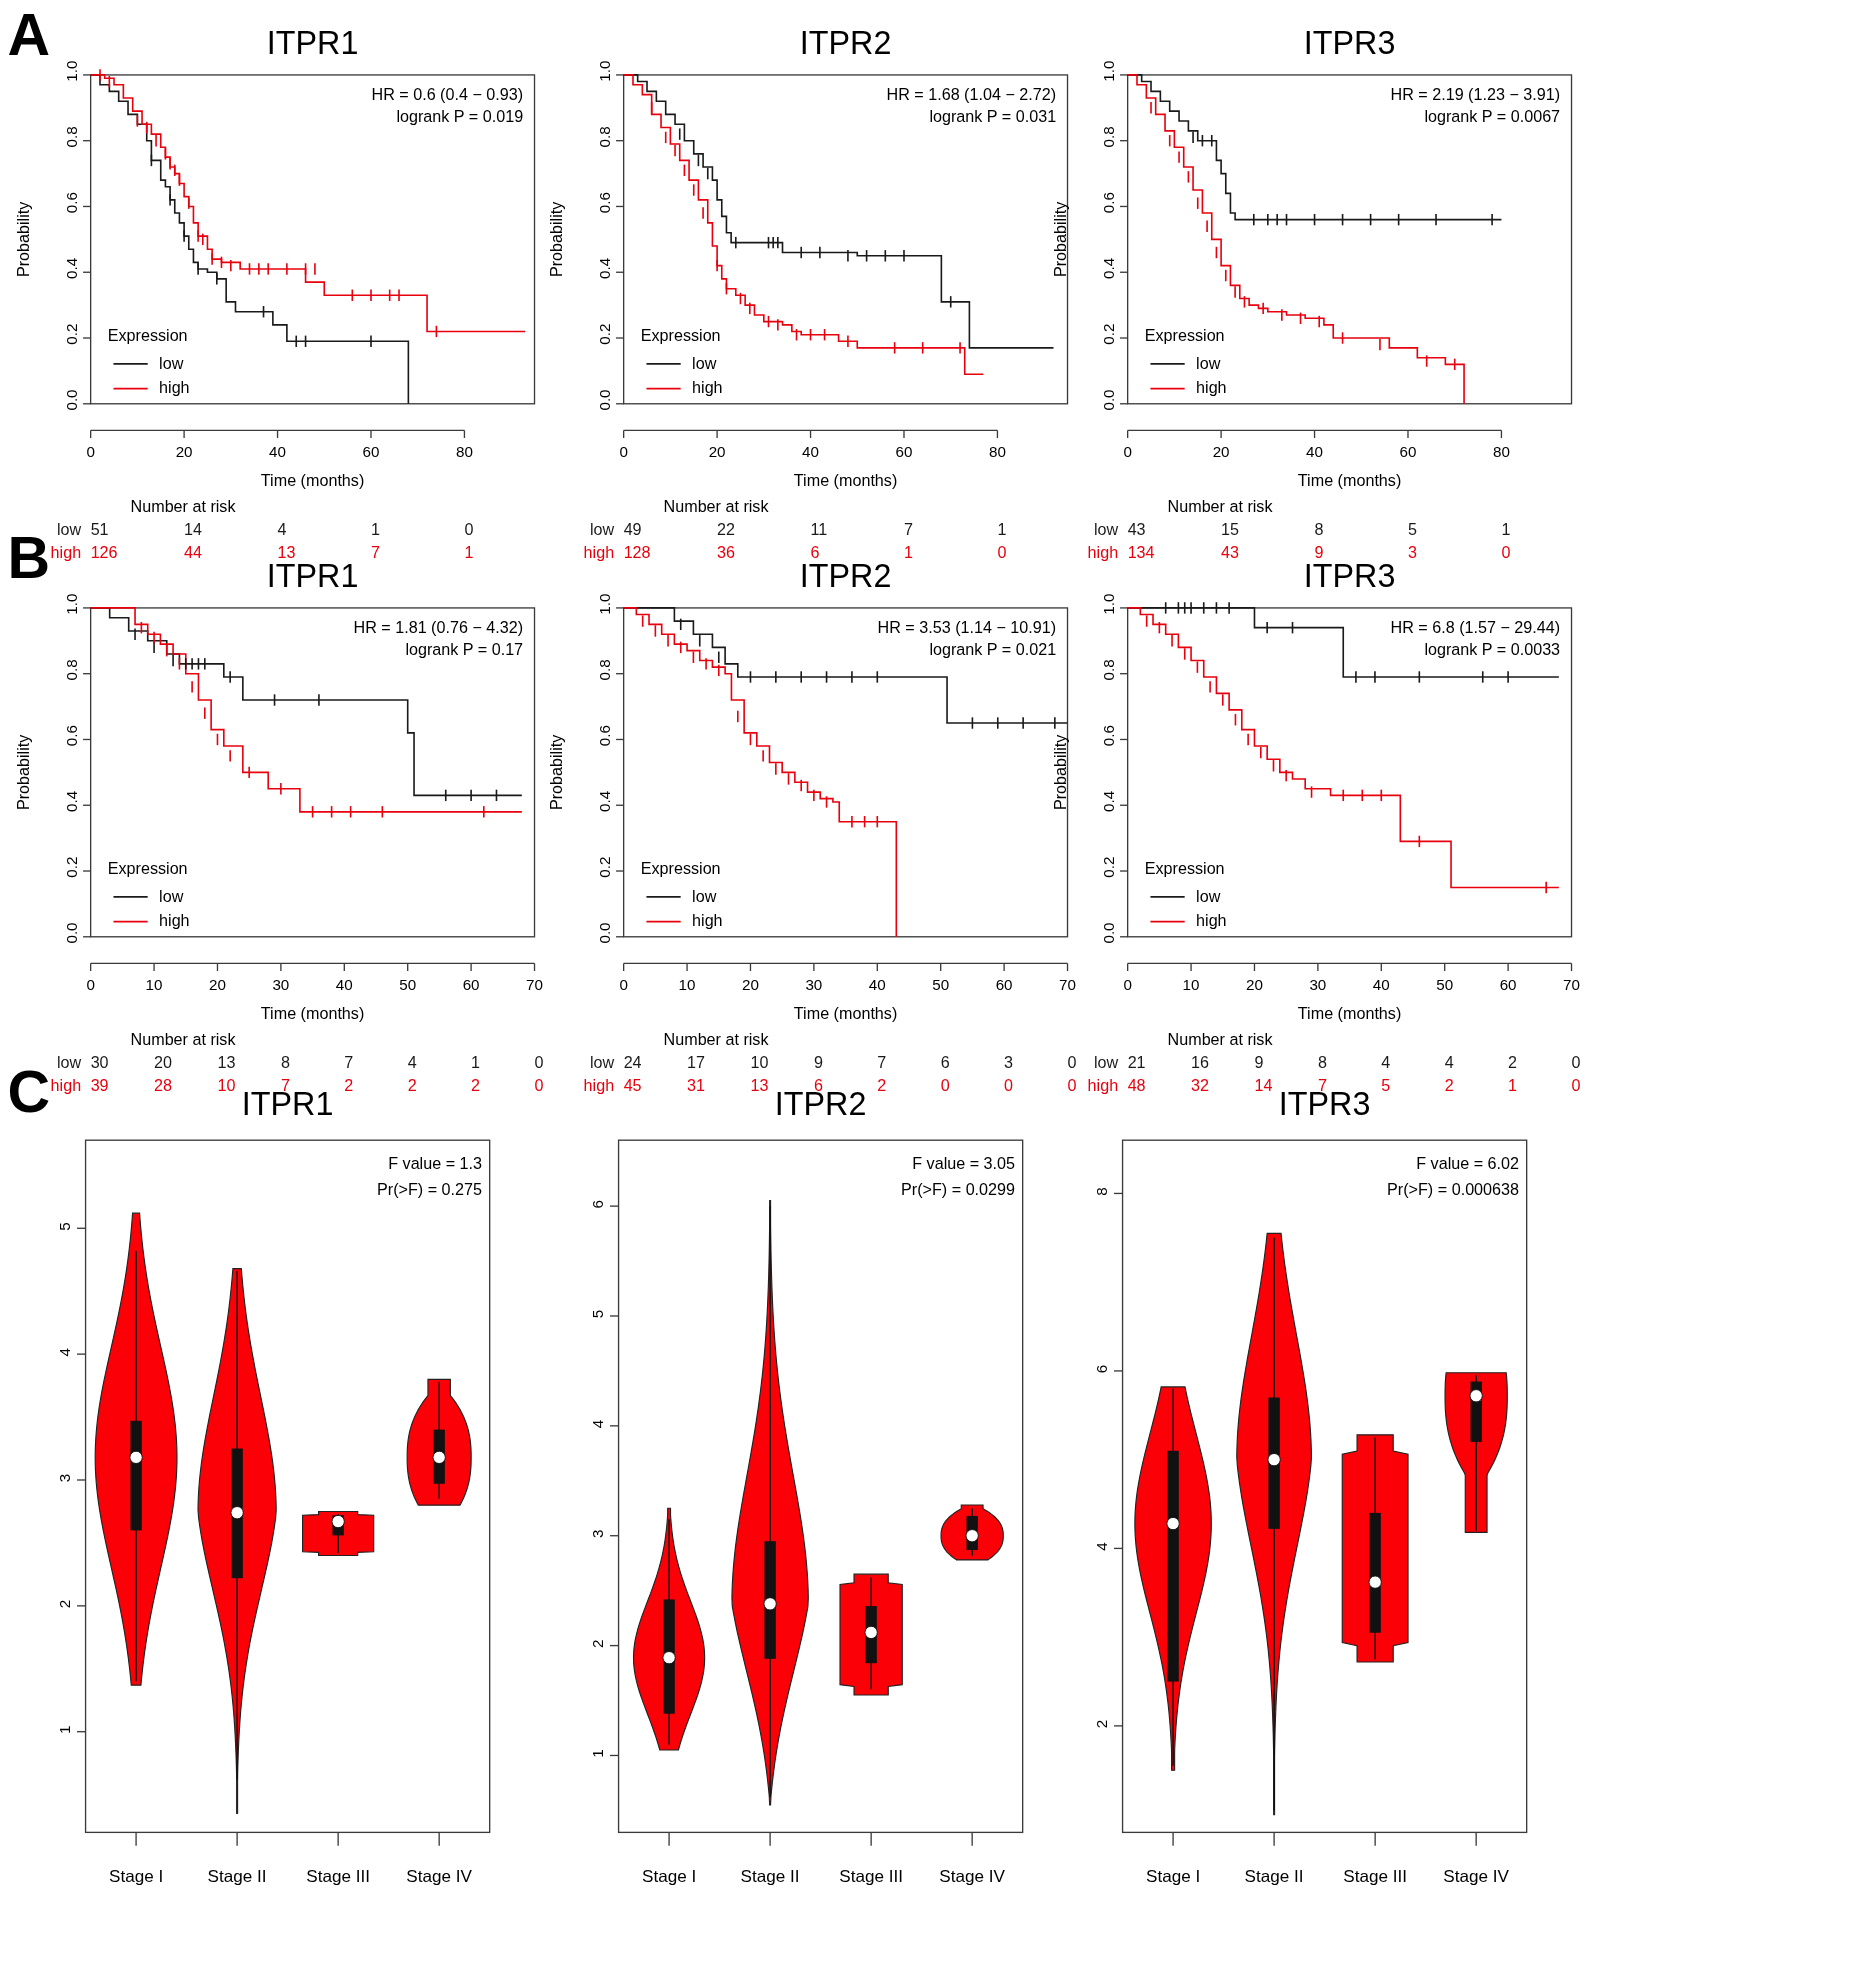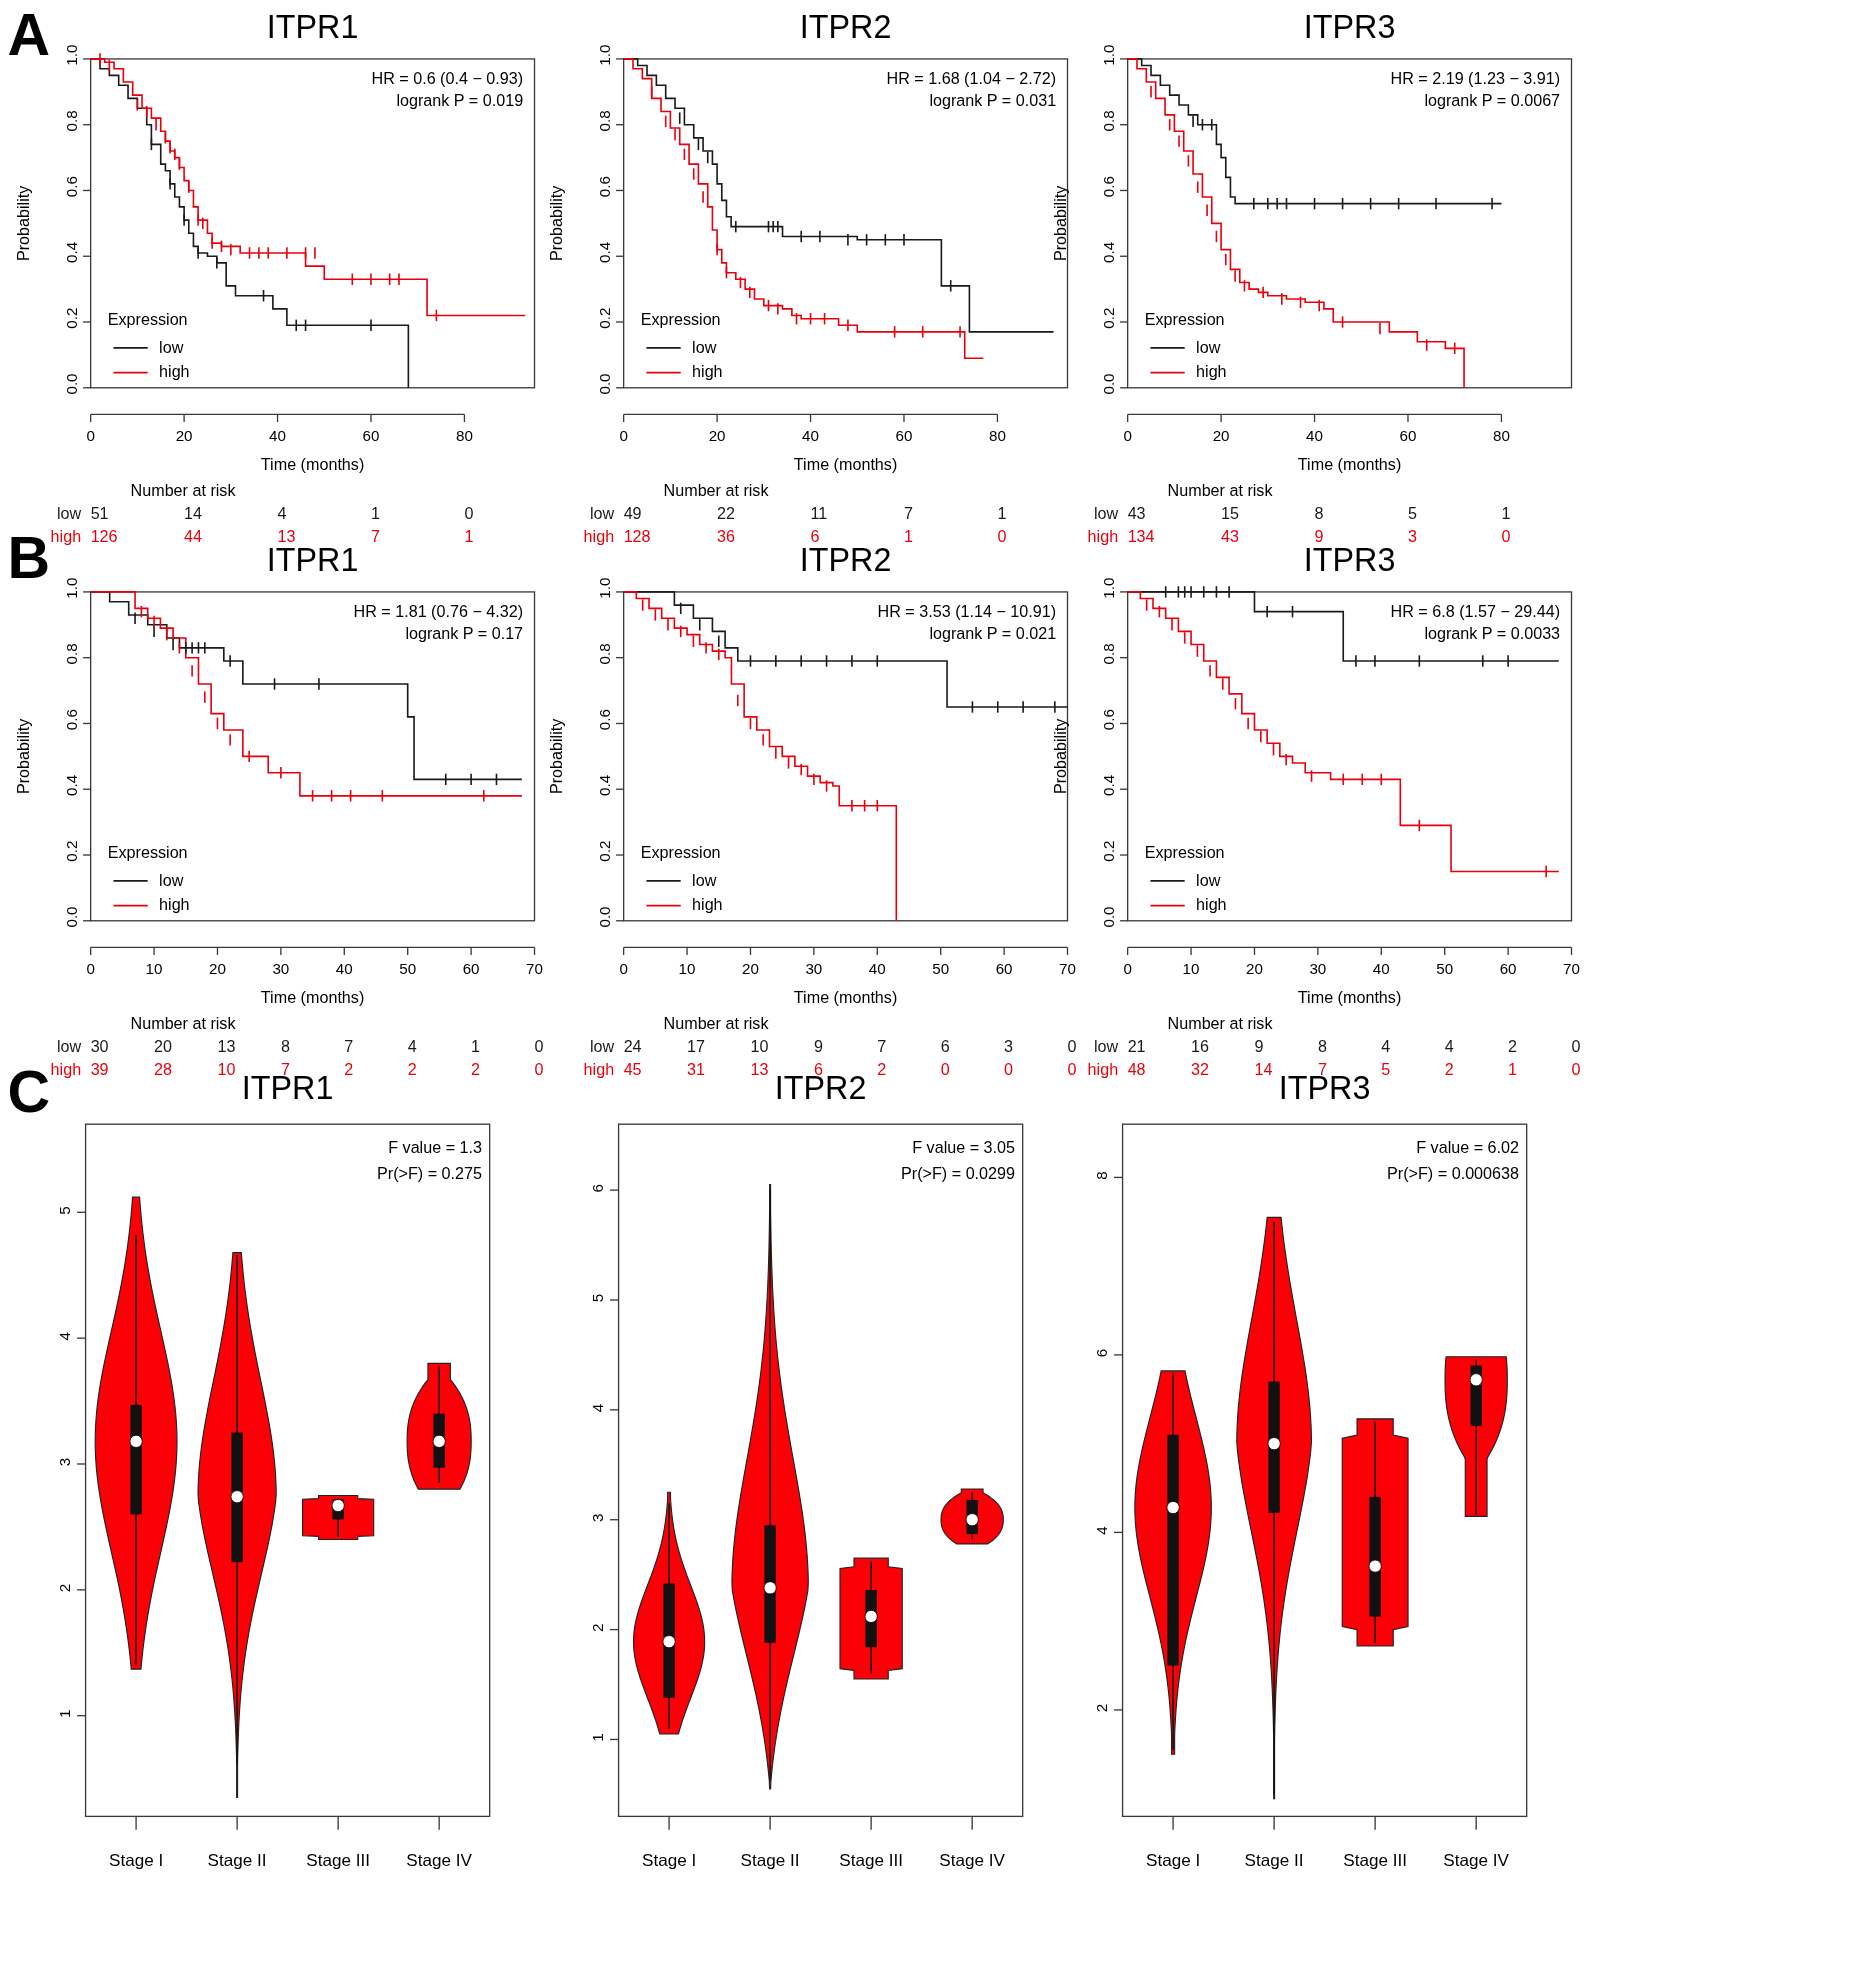--- a/index.html
+++ b/index.html
@@ -1,20 +1,20 @@
 <!DOCTYPE html>
 <html style="font-size:15px"><head>
 <meta charset="utf-8">
 <style>
   html,body{margin:0;padding:0;background:#ffffff;}
   body{width:1869px;height:1964px;font-family:"Liberation Sans",sans-serif;color:#000;}
   .figure{position:relative;width:1869px;height:1964px;overflow:hidden;}
   .panel-letter{position:absolute;font-size:59px;font-weight:bold;font-family:"Liberation Sans",sans-serif;line-height:1;}
   .row{position:absolute;left:0;width:1869px;}
-  .cell{position:absolute;top:0;text-decoration:underline;}
+  .cell{position:absolute;top:16px;text-decoration:underline;}
   svg{display:block;overflow:visible;}
   .ttl{font-size:34px;font-family:"Liberation Sans",sans-serif;}
   .ann{font-size:17px;font-family:"Liberation Sans",sans-serif;}
   .axlab{font-size:17px;font-family:"Liberation Sans",sans-serif;}
   .tick{font-size:16px;font-family:"Liberation Sans",sans-serif;}
   .risk{font-size:17px;font-family:"Liberation Sans",sans-serif;}
   .leg{font-size:17px;font-family:"Liberation Sans",sans-serif;}
   .stg{font-size:18px;font-family:"Liberation Sans",sans-serif;}
 </style>
 </head>

